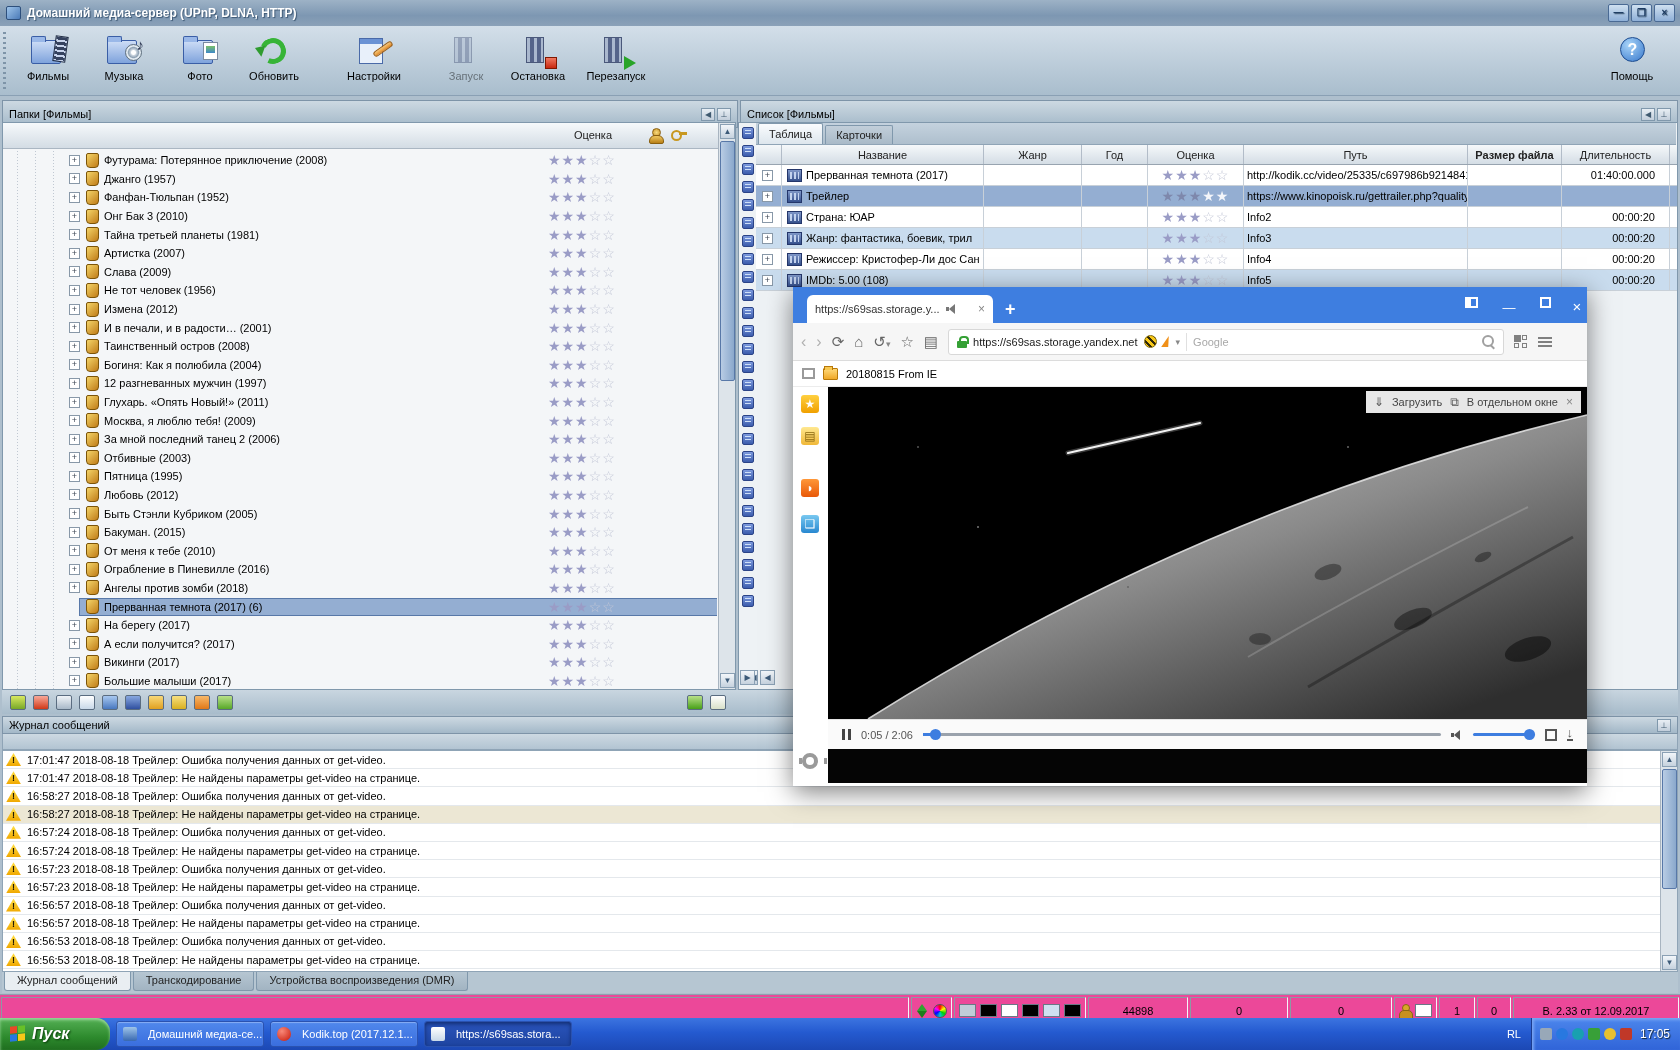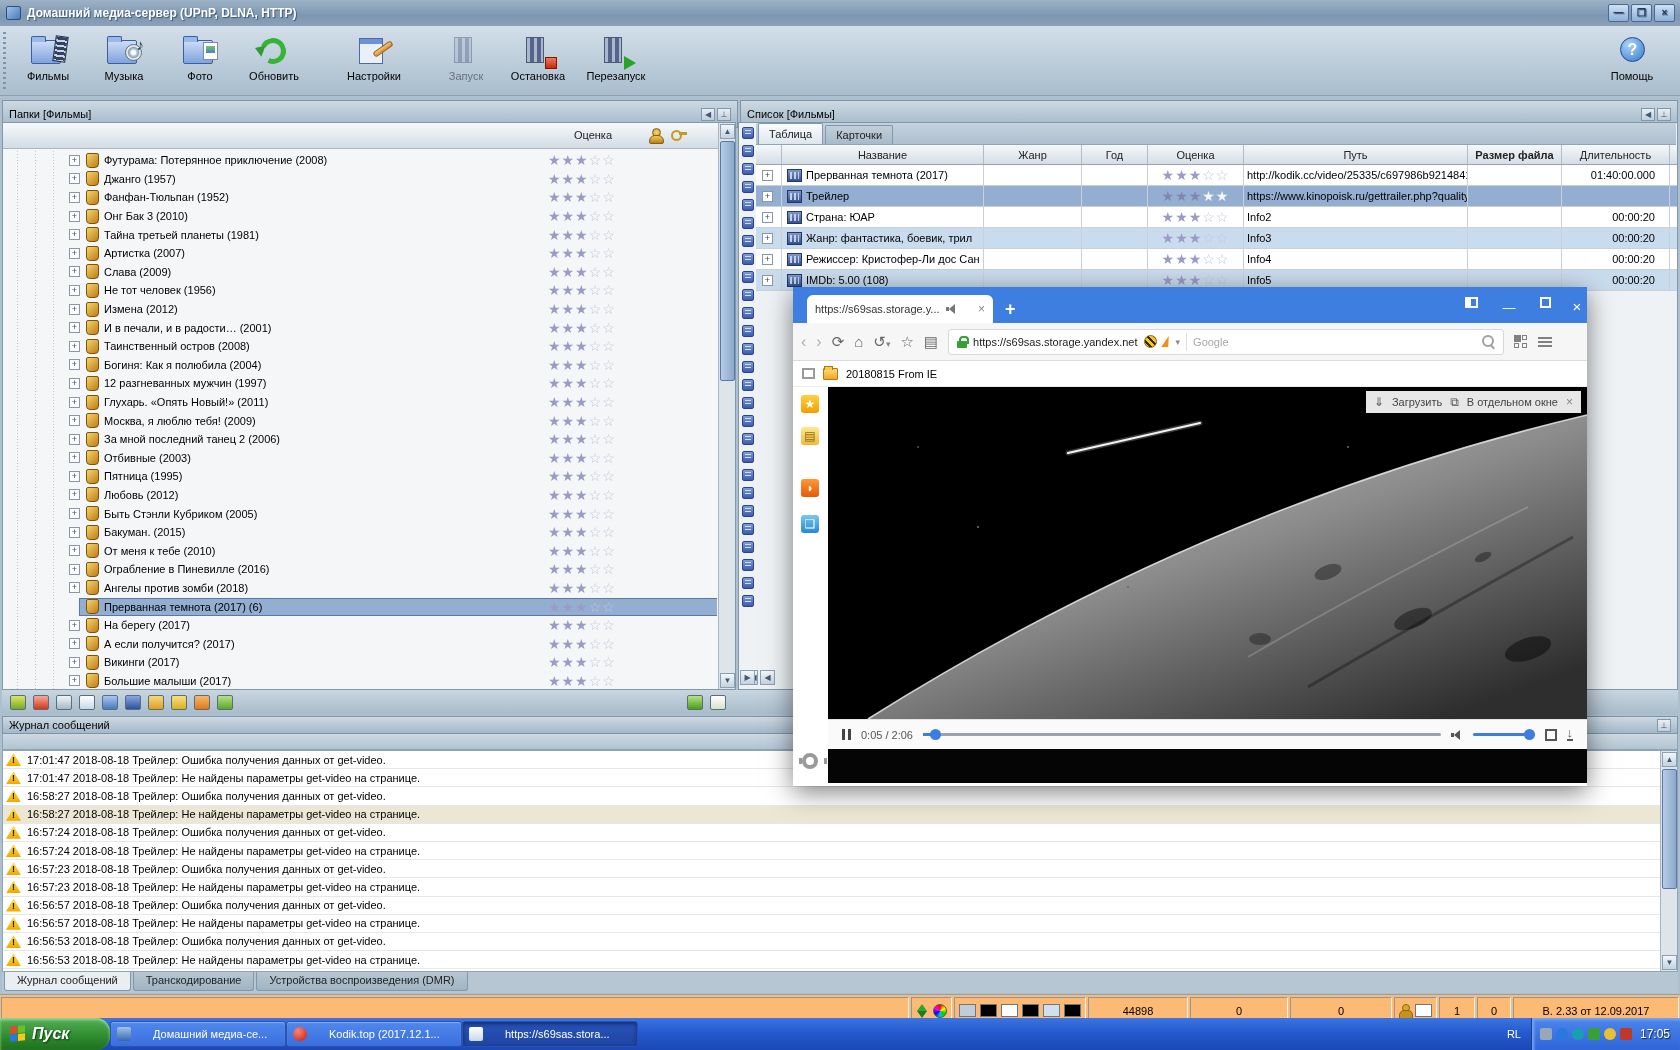--- a/index.html
+++ b/index.html
@@ -100,35 +100,35 @@
   #logarea{left:2px;top:750px;width:1676px;height:222px;background:#fff;border:1px solid #8fa4b6;overflow:hidden;}
   .lrow{height:18.2px;display:flex;align-items:center;border-bottom:1px solid #e4e8ec;padding-left:3px;gap:6px;}
   .lrow.highlighted{background:#ece7d4;}
   .warn{width:15px;height:13px;flex:0 0 15px;background:linear-gradient(#ffe048,#f0a800);-webkit-clip-path:polygon(50% 0,100% 100%,0 100%);clip-path:polygon(50% 0,100% 100%,0 100%);position:relative;text-align:center;font-weight:bold;font-size:9px;line-height:15px;color:#201800;}
   #logscroll{position:absolute;right:0;top:0;width:17px;height:100%;background:#dde4ea;border-left:1px solid #a8b4c0;}
 
   
   #btabs{left:2px;top:972px;width:1676px;height:21px;background:#b6c6d2;display:flex;align-items:flex-start;padding-left:2px;}
   .btab{height:19px;padding:2px 12px 0;border:1px solid #8098ac;border-top:none;background:linear-gradient(#b6c6d2,#a2b4c2);margin-right:2px;border-radius:0 0 3px 3px;color:#222;}
   .btab.active{background:#e9eef2;font-weight:normal;}
-  #statusbar{left:0;top:994px;width:1680px;height:32px;background:#fdba74;border-top:1px solid #8fa0ae;display:flex;align-items:stretch;}
+  #statusbar{left:0;top:994px;width:1680px;height:32px;background:#ec4899;border-top:1px solid #8fa0ae;display:flex;align-items:stretch;}
   .scell{border:1px solid;border-color:#8c98a4 #f2f6f8 #f2f6f8 #8c98a4;margin:2px 1px;display:flex;align-items:center;justify-content:center;gap:4px;padding:0 4px;}
   .swatch{width:17px;height:13px;border:1px solid #6a7886;}
   .wheel{width:14px;height:14px;border-radius:50%;background:conic-gradient(#f00,#ff0,#0c0,#0cc,#00f,#f0f,#f00);border:1px solid #555;}
   .updown{position:relative;width:13px;height:14px;}
   .updown:before{content:"";position:absolute;left:1px;top:0;border-left:5px solid transparent;border-right:5px solid transparent;border-bottom:7px solid #2fa42f;}
   .updown:after{content:"";position:absolute;left:1px;bottom:0;border-left:5px solid transparent;border-right:5px solid transparent;border-top:7px solid #1d7c1d;}
   .sperson{position:relative;width:12px;height:14px;}
   .sperson:before{content:"";position:absolute;left:3px;top:0;width:6px;height:6px;border-radius:50%;background:#d8a828;border:1px solid #8a6810;}
   .sperson:after{content:"";position:absolute;left:0;top:6px;width:12px;height:7px;border-radius:5px 5px 0 0;background:#c89020;border:1px solid #8a6810;}
   #taskbar{left:0;top:1018px;width:1680px;height:32px;background:linear-gradient(#3c74e0,#245ad0 45%,#1c48b4);display:flex;align-items:center;}
   #startbtn{height:32px;width:110px;background:linear-gradient(#55b055,#2d8a2d 60%,#1f6e1f);border-radius:0 14px 14px 0;display:flex;align-items:center;gap:6px;padding-left:10px;color:#fff;font-size:16px;font-weight:bold;font-style:italic;text-shadow:1px 1px 2px #0a3a0a;box-shadow:inset 0 2px 3px #9ad89a;}
   .flag{width:16px;height:16px;display:grid;grid-template-columns:7px 7px;grid-template-rows:7px 7px;gap:1px;transform:skewY(-6deg);}
   .flag i{display:block;}
-  .taskbtn{height:26px;width:176px;background:linear-gradient(#5088ec,#3a6ede);border-radius:3px;border:1px solid #2a52b0;display:flex;align-items:center;gap:22px;padding:0 6px;color:#fff;font-size:11px;white-space:nowrap;overflow:hidden;box-shadow:inset 0 1px 1px #88aef4;}
+  .taskbtn{height:26px;width:148px;margin-left:6px;background:linear-gradient(#5088ec,#3a6ede);border-radius:3px;border:1px solid #2a52b0;display:flex;align-items:center;gap:11px;padding:0 6px;color:#fff;font-size:11px;white-space:nowrap;overflow:hidden;box-shadow:inset 0 1px 1px #88aef4;}
   .taskbtn.active{background:linear-gradient(#2a54bc,#1e44a0);box-shadow:inset 0 2px 4px #122c6e;}
   .tbico{width:14px;height:14px;flex:0 0 14px;border-radius:2px;}
   #tray{margin-left:auto;height:32px;display:flex;align-items:center;}
   #lang{color:#fff;font-size:11px;padding:0 10px;}
   #traybox{height:32px;background:linear-gradient(#4c86ec,#3064d8);border-left:1px solid #1c3c90;box-shadow:inset 2px 2px 3px #7aa6f4;display:flex;align-items:center;gap:4px;padding:0 10px 0 8px;}
   .tray-ic{width:12px;height:12px;border-radius:2px;}
   #clock{color:#fff;font-size:12px;margin-left:4px;text-shadow:1px 1px 1px #123;}
 
   
   #browser{left:793px;top:287px;width:794px;height:499px;box-shadow:0 6px 24px rgba(0,0,0,.5);background:#fff;}

